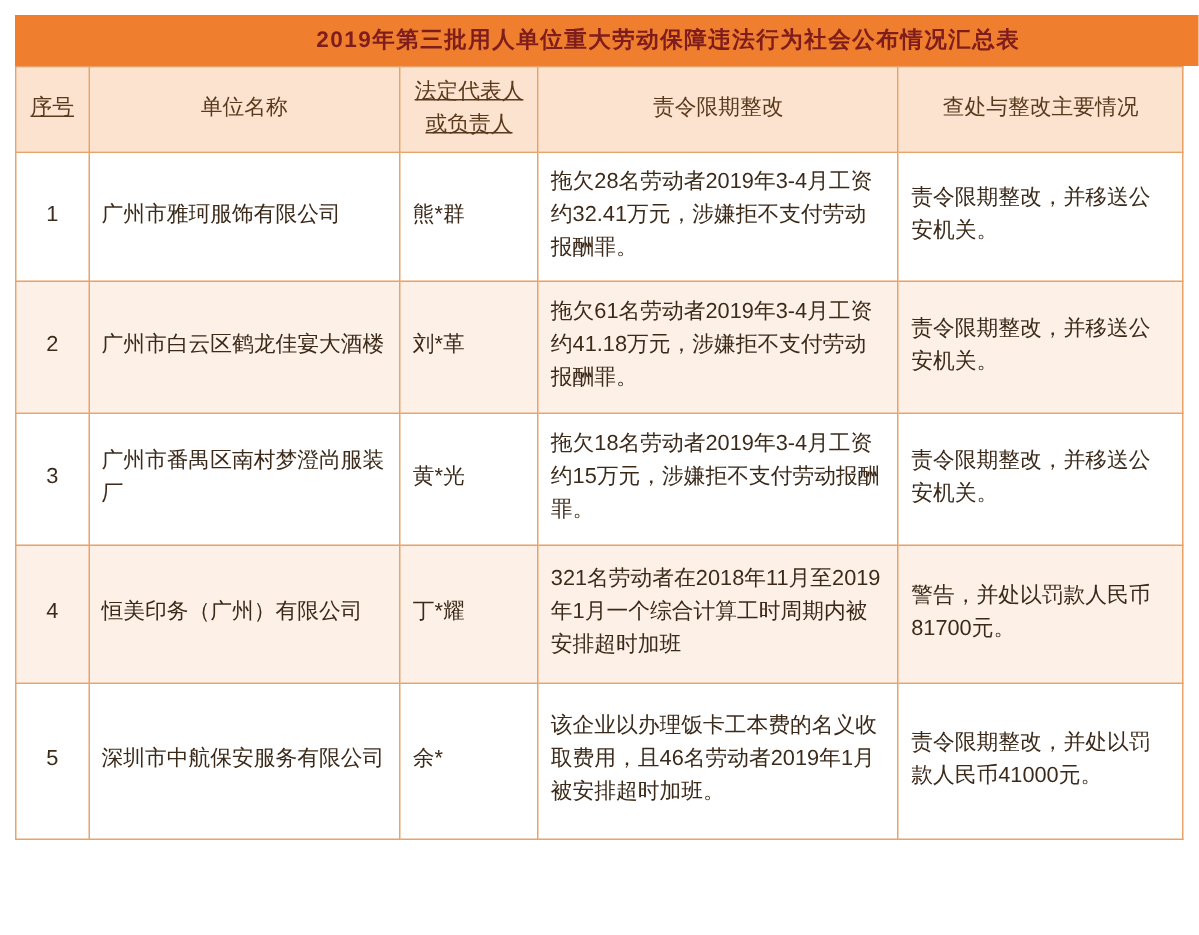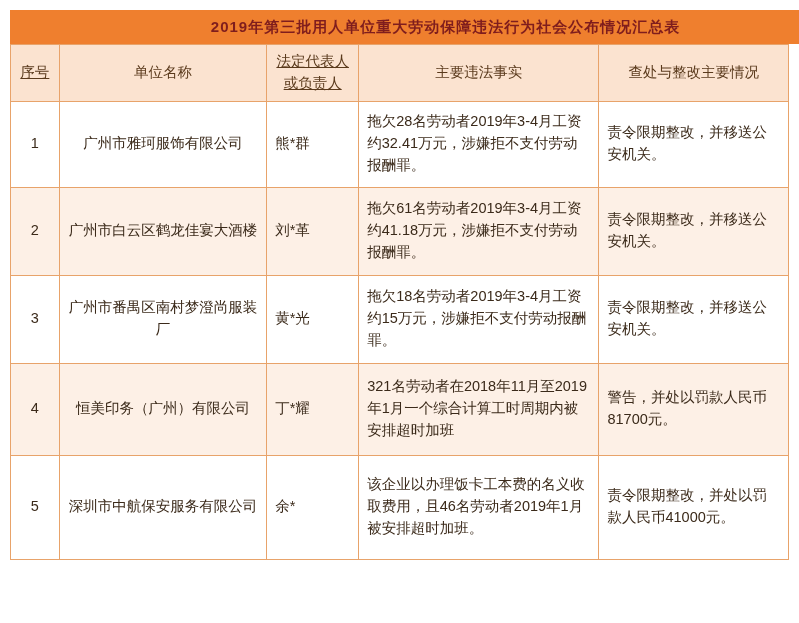--- a/index.html
+++ b/index.html
@@ -63,21 +63,21 @@
   .col-deal { width: 179px; }
 
   tbody tr.odd td { background: #ffffff; }
   tbody tr.even td { background: #fdf0e6; }
 
   td.idx {
     text-align: center;
     font-size: 15px;
   }
   td.name {
-    text-align: center;
+    text-align: left;
     padding-left: 14px;
   }
   td.rep {
     text-align: left;
   }
   td.fact, td.deal {
     text-align: left;
   }
   .row-h-1 { height: 86px; }
   .row-h-2 { height: 88px; }
@@ -94,21 +94,21 @@
 
   <table class="main">
     <thead>
       <tr>
         <th class="col-idx">序号</th>
         <th class="col-name">单位名称</th>
         <th class="col-rep">
           <div>法定代表人</div>
           <div>或负责人</div>
         </th>
-        <th class="col-fact">主要违法事实</th>
+        <th class="col-fact">责令限期整改</th>
         <th class="col-deal">查处与整改主要情况</th>
       </tr>
     </thead>
     <tbody>
       <tr class="odd row-h-1">
         <td class="idx">1</td>
         <td class="name">广州市雅珂服饰有限公司</td>
         <td class="rep">熊*群</td>
         <td class="fact">拖欠28名劳动者2019年3-4月工资约32.41万元，涉嫌拒不支付劳动报酬罪。</td>
         <td class="deal">责令限期整改，并移送公安机关。</td>

